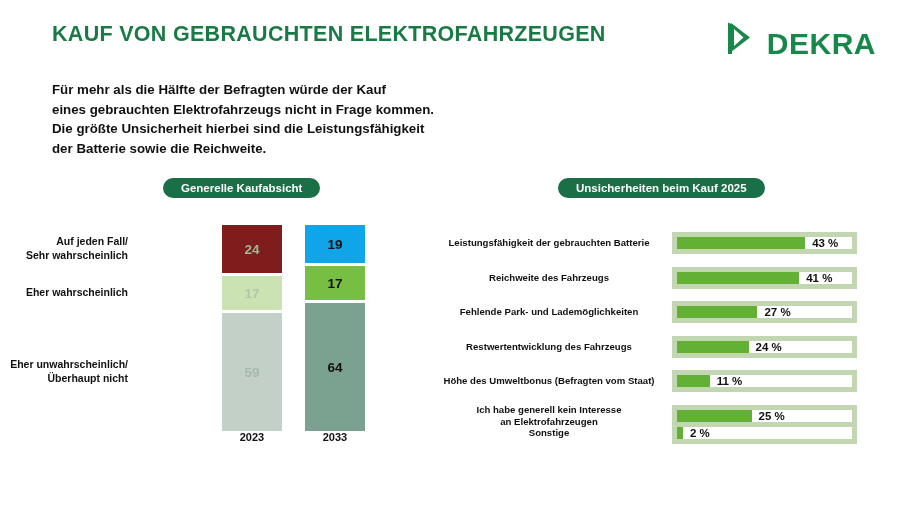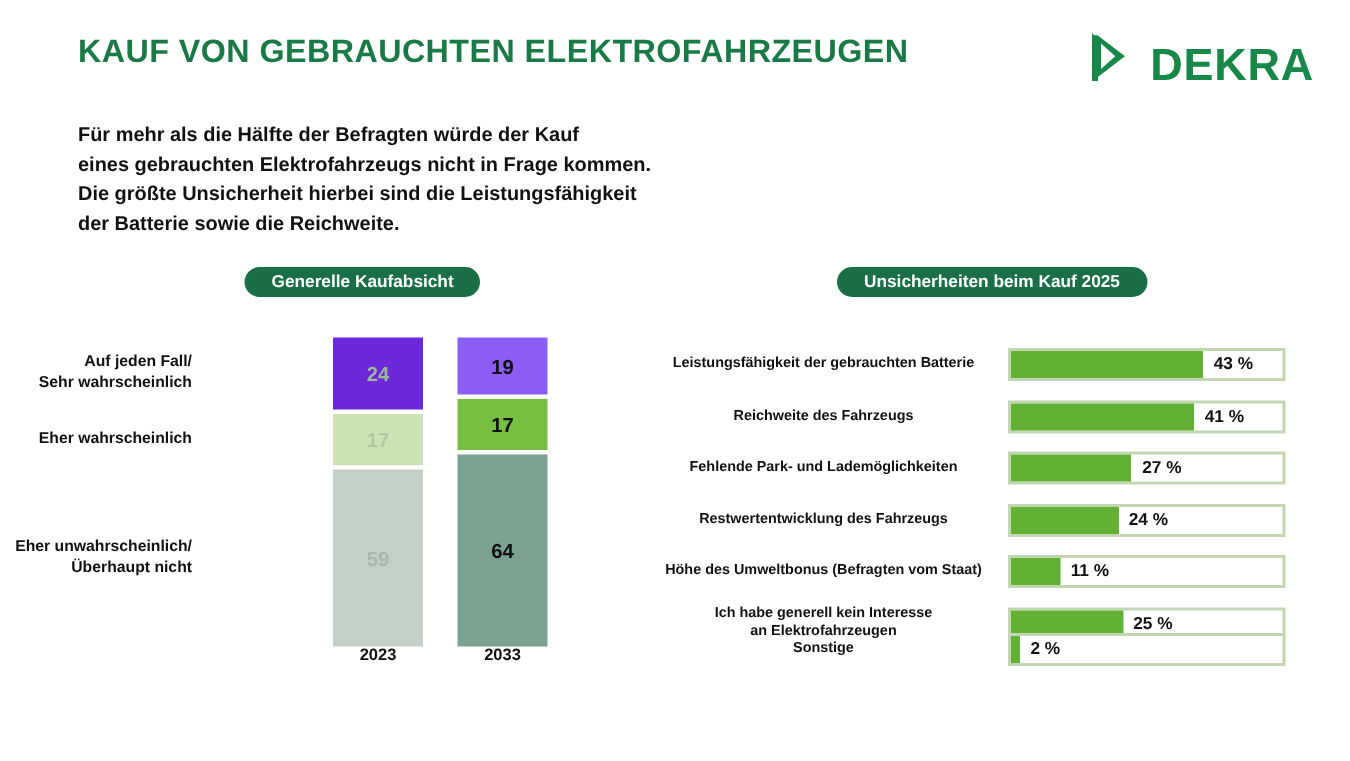--- a/index.html
+++ b/index.html
@@ -155,21 +155,21 @@
     top: 50%;
     transform: translateY(-50%);
   }
   .hrow-track {
     position: absolute;
     left: 232px;
     top: 0;
     width: 185px;
     height: 22px;
     background: #ffffff;
-    border: 2px solid #6d28d9;
+    border: 5px solid #6d28d9;
     box-sizing: border-box;
     padding-left: 24px;
   }
   .hrow-fill {
     position: absolute;
     left: 0;
     top: 0;
     height: 100%;
     background: #63b134;
   }
@@ -203,27 +203,27 @@
   <div id="subtitle">Für mehr als die Hälfte der Befragten würde der Kauf
 eines gebrauchten Elektrofahrzeugs nicht in Frage kommen.
 Die größte Unsicherheit hierbei sind die Leistungsfähigkeit
 der Batterie sowie die Reichweite.</div>
 
   <div class="pill" id="pill-left" style="background: rgb(26, 111, 70);">Generelle Kaufabsicht</div>
   <div class="pill" id="pill-right" style="background: rgb(26, 111, 70);">Unsicherheiten beim Kauf 2025</div>
 
   <div id="left-chart">
       <div class="stack stack-2023">
-        <div class="seg" style="top: 0px; height: 48px; background: #6d28d9; color: rgb(157, 183, 154);">24</div>
+        <div class="seg" style="top: 0px; height: 48px; background: #7f1d1d; color: rgb(157, 183, 154);">24</div>
         <div class="seg" style="top: 51px; height: 34px; background: rgb(203, 227, 178); color: rgb(176, 200, 166);">17</div>
         <div class="seg" style="top: 88px; height: 118px; background: rgb(194, 208, 200); color: rgb(168, 184, 175);">59</div>
       </div>
       <div class="year-label year-2023">2023</div>
       <div class="stack stack-2025">
-        <div class="seg" style="top: 0px; height: 38px; background: #8b5cf6; color: rgb(17, 17, 17);">19</div>
+        <div class="seg" style="top: 0px; height: 38px; background: #0ea5e9; color: rgb(17, 17, 17);">19</div>
         <div class="seg" style="top: 41px; height: 34px; background: rgb(118, 191, 66); color: rgb(17, 17, 17);">17</div>
         <div class="seg" style="top: 78px; height: 128px; background: rgb(123, 161, 144); color: rgb(17, 17, 17);">64</div>
       </div>
       <div class="year-label year-2025">2033</div>
       <div class="seg-label" style="top: 24px; transform: translateY(-50%);">Auf jeden Fall/
 Sehr wahrscheinlich</div>
       <div class="seg-label" style="top: 68px; transform: translateY(-50%);">Eher wahrscheinlich</div>
       <div class="seg-label" style="top: 147px; transform: translateY(-50%);">Eher unwahrscheinlich/
 Überhaupt nicht</div>
     </div>

